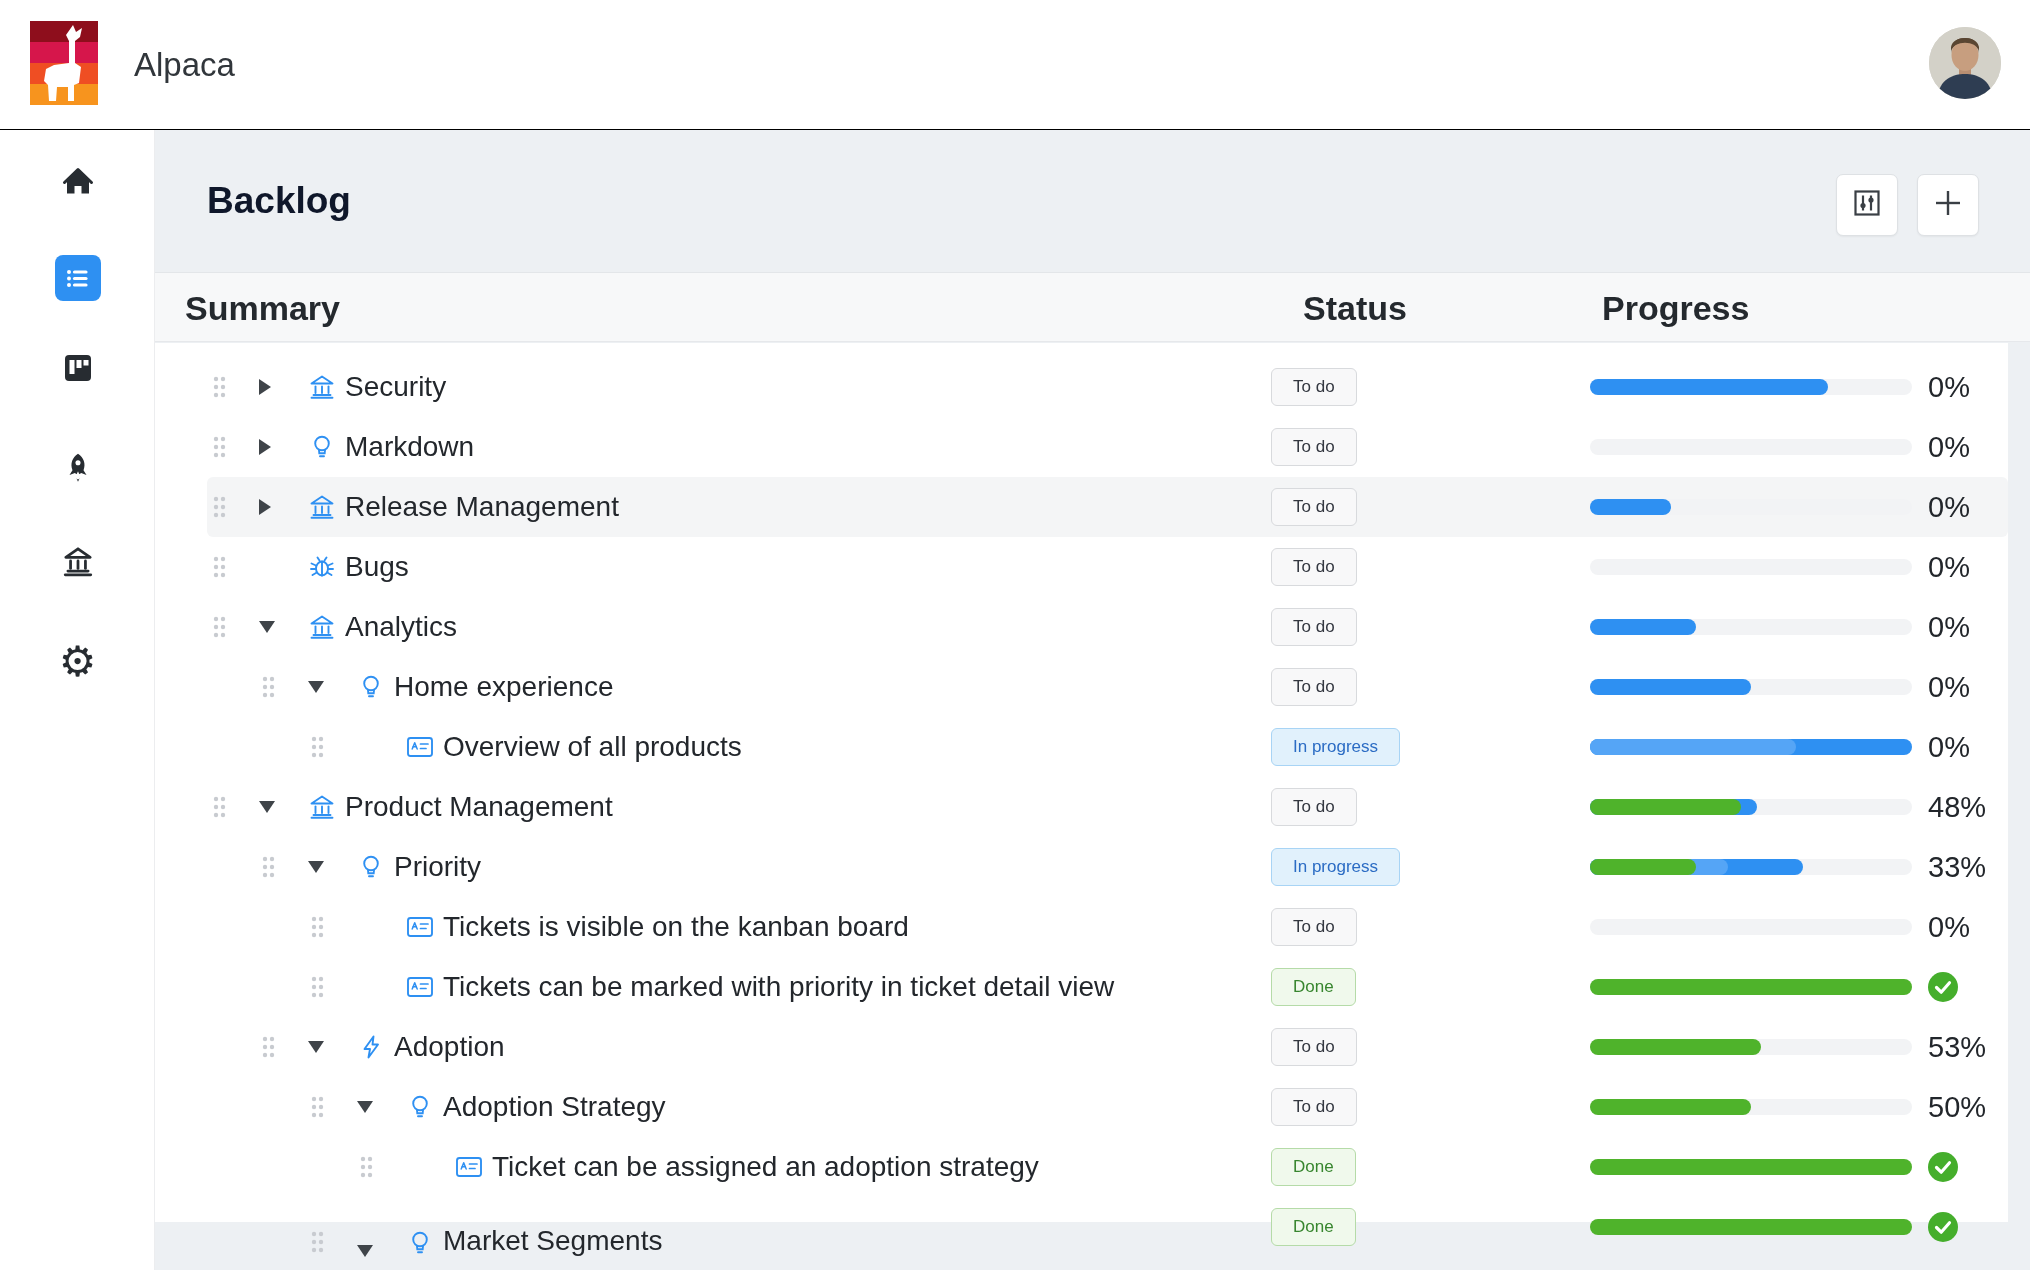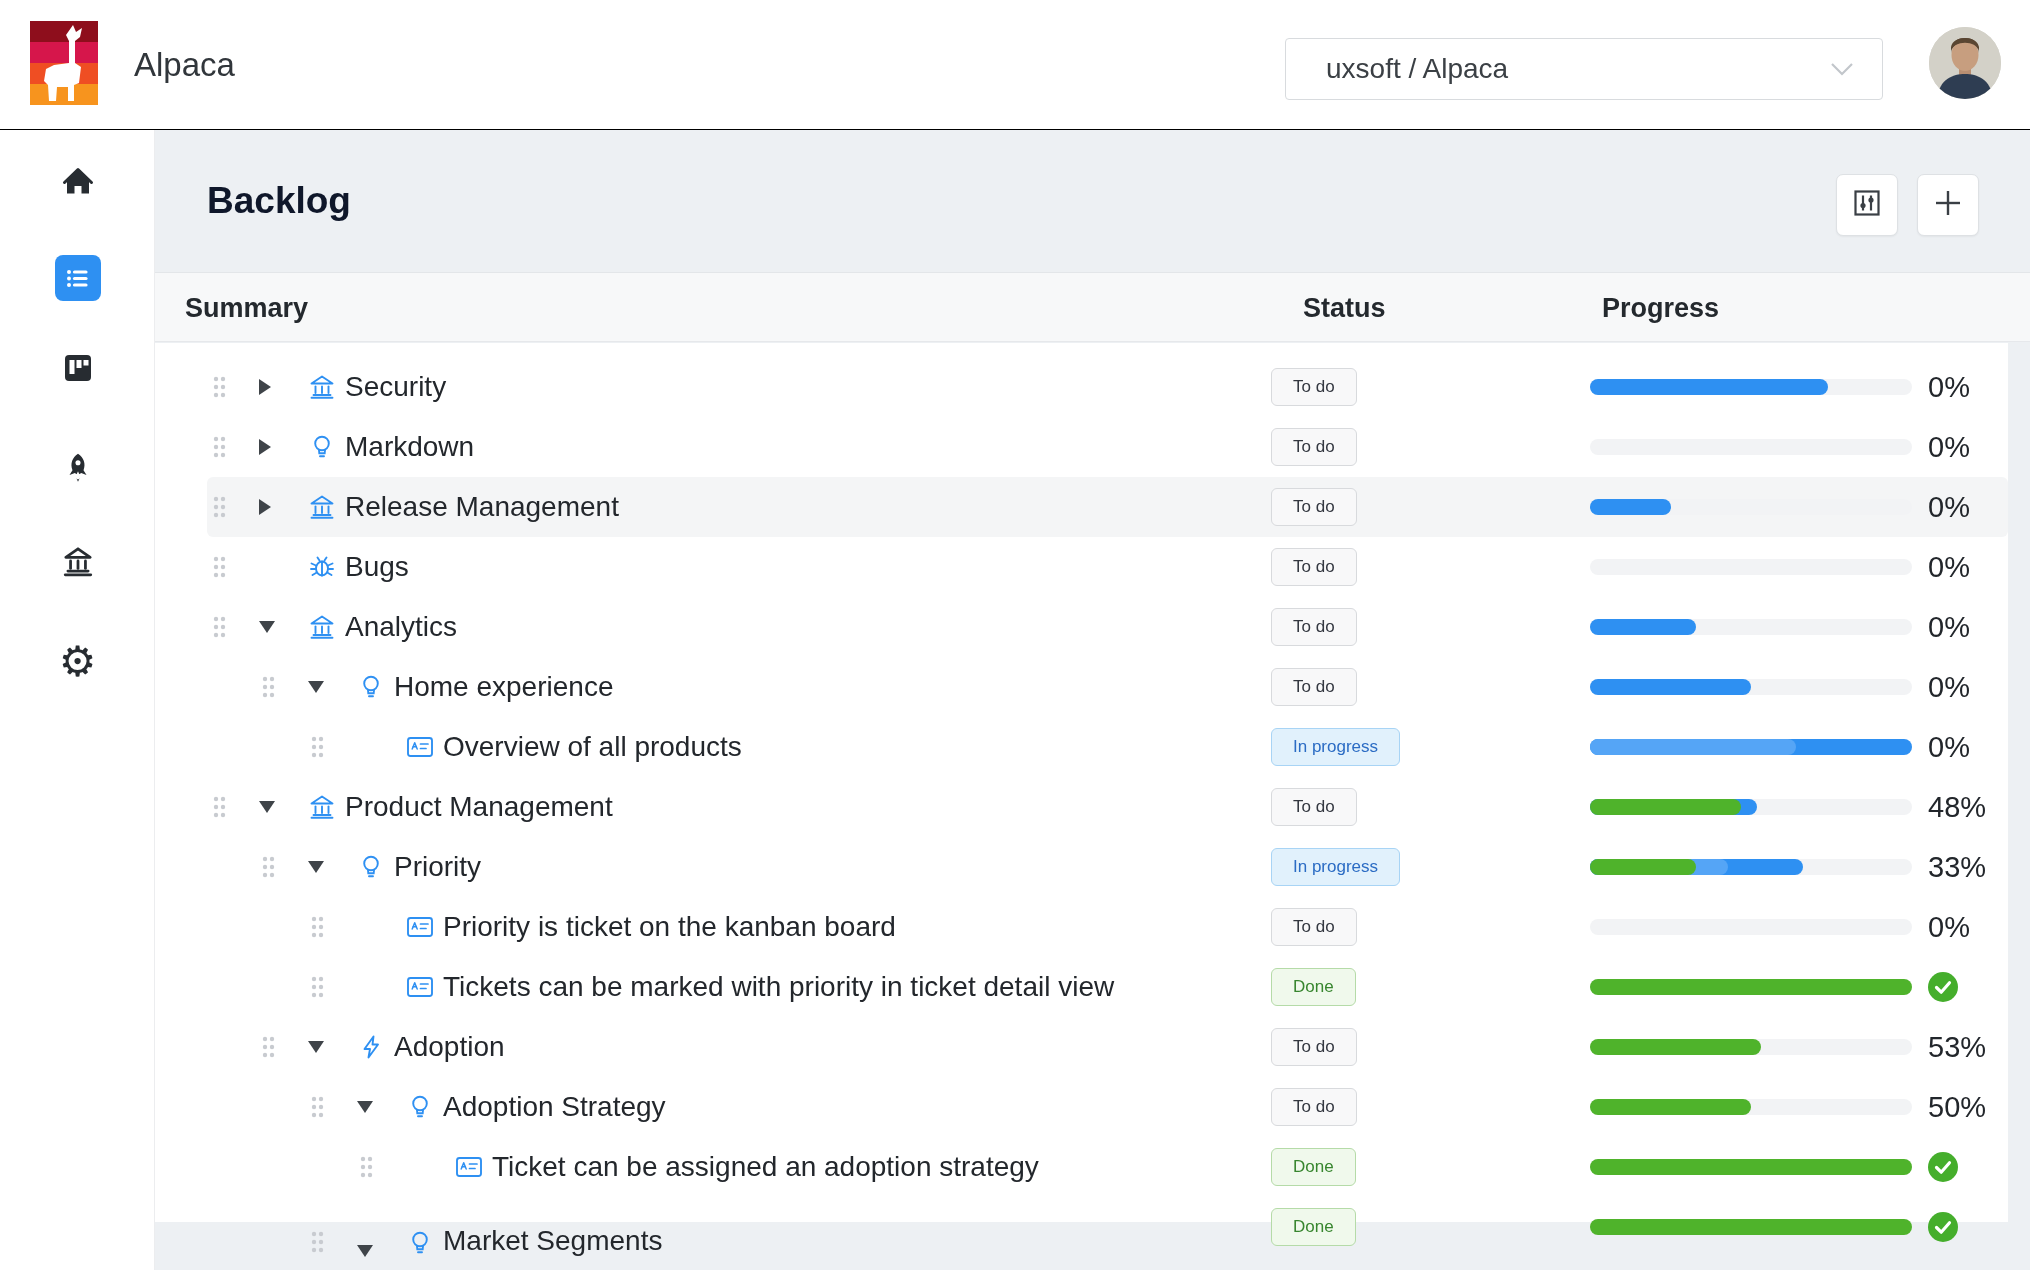--- a/index.html
+++ b/index.html
@@ -31,21 +31,21 @@
   
   .main{position:absolute;left:155px;top:130px;width:1875px;height:1140px;background:#EDF0F3;}
   .page-title{position:absolute;left:52px;top:0;height:142px;display:flex;align-items:center;
     font-size:37px;font-weight:700;color:#0f172a;}
   .hbtn{position:absolute;top:44px;width:62px;height:62px;background:#fff;border:1px solid #DEE1E4;
     border-radius:7px;display:flex;align-items:center;justify-content:center;cursor:pointer;
     box-shadow:0 1px 2px rgba(0,0,0,.05);}
   .hbtn.view{left:1681px;} .hbtn.add{left:1762px;}
 
   .thead{position:absolute;left:0;top:142px;width:1875px;height:70px;background:#F7F8F9;
-    border-top:1px solid #E3E6E9;border-bottom:1px solid #E6E8EB;font-size:27px;font-weight:700;color:#24292E;}
+    border-top:1px solid #E3E6E9;border-bottom:1px solid #E6E8EB;font-size:34px;font-weight:700;color:#24292E;}
   .th{position:absolute;top:0;height:70px;display:flex;align-items:center;}
   .th.c1{left:30px;} .th.c2{left:1148px;} .th.c3{left:1447px;}
 
   .tbody{position:absolute;left:0;top:213px;width:1853px;height:879px;background:#fff;
     padding-top:14px;}
 
   
   .row{position:relative;width:1853px;height:60px;cursor:pointer;}
   .row.hl::before{content:"";position:absolute;left:52px;right:0;top:0;bottom:0;
     background:#F4F5F6;border-radius:6px;}
@@ -74,28 +74,20 @@
 
 <div class="topbar">
   <div class="logo" id="logo"><svg width="68" height="84" viewBox="0 0 68 84">
       <rect x="0" y="0" width="68" height="21" fill="#8E0E1C"></rect>
         <rect x="0" y="21" width="68" height="21" fill="#D6164B"></rect>
         <rect x="0" y="42" width="68" height="21" fill="#EF4E23"></rect>
         <rect x="0" y="63" width="68" height="21" fill="#F7941E"></rect>
       <path d="M43 4 L46 11 L52 7 L50 16 L45 20 L45 42 L51 46 L49 62 L44 64 L44 80 L38 80 L38 66 L27 66 L26 80 L19 80 L18 64 L14 60 L16 48 L24 44 L39 42 L39 20 L36 14 Z" fill="#fff"></path>
     </svg></div>
   <div class="appname">Alpaca</div>
-  <div class="wsselect">
-    <span>uxsoft / Alpaca</span>
-    <span class="chev">
-      <svg width="24" height="15" viewBox="0 0 24 15">
-          <path d="M2 2 L12 12 L22 2" fill="none" stroke="#C2C6CB" stroke-width="2.2"></path>
-        </svg>
-    </span>
-  </div>
   <div class="avatar">
     <svg width="72" height="72" viewBox="0 0 72 72">
       <rect width="72" height="72" fill="#D3D1C8"></rect>
       <rect x="30" y="36" width="12" height="16" fill="#B98F72"></rect>
       <ellipse cx="36" cy="28" rx="13.5" ry="16" fill="#C79E7F"></ellipse>
       <path d="M22 26 C22 12 50 10 50 26 L50 20 C48 8 24 8 22 20 Z" fill="#5A4632"></path>
       <path d="M22.5 24 C24 13 48 13 49.5 24 C49.5 17 46 11 36 11 C26 11 22.5 17 22.5 24 Z" fill="#5A4632"></path>
       <path d="M8 72 C10 52 24 47 36 47 C48 47 62 52 64 72 Z" fill="#2E3D52"></path>
     </svg>
   </div>
@@ -503,21 +495,21 @@
     <g stroke-width="1.5">
                 <path d="M6.2 16 L8.7 9.8 L11.2 16"></path>
                 <path d="M7.2 13.8 H10.2"></path>
               </g>
     <g stroke-width="1.7">
                 <path d="M14.5 11 H22"></path>
                 <path d="M14.5 15.5 H20"></path>
               </g>
             </svg>
           </span>
-          <span class="title">Priority is ticket on the kanban board</span>
+          <span class="title">Tickets is visible on the kanban board</span>
         </div>
         <span class="badge b-todo">To do</span>
         <div class="track"></div>
         <div class="pct">0%</div>
       </div>
       <div class="row">
         <div class="summary" style="padding-left: 156px;">
           <span class="handle">
             <svg width="13" height="30" viewBox="0 0 13 30">
   <circle cx="3" cy="7" r="2.2" fill="#C8CBD0"></circle>

